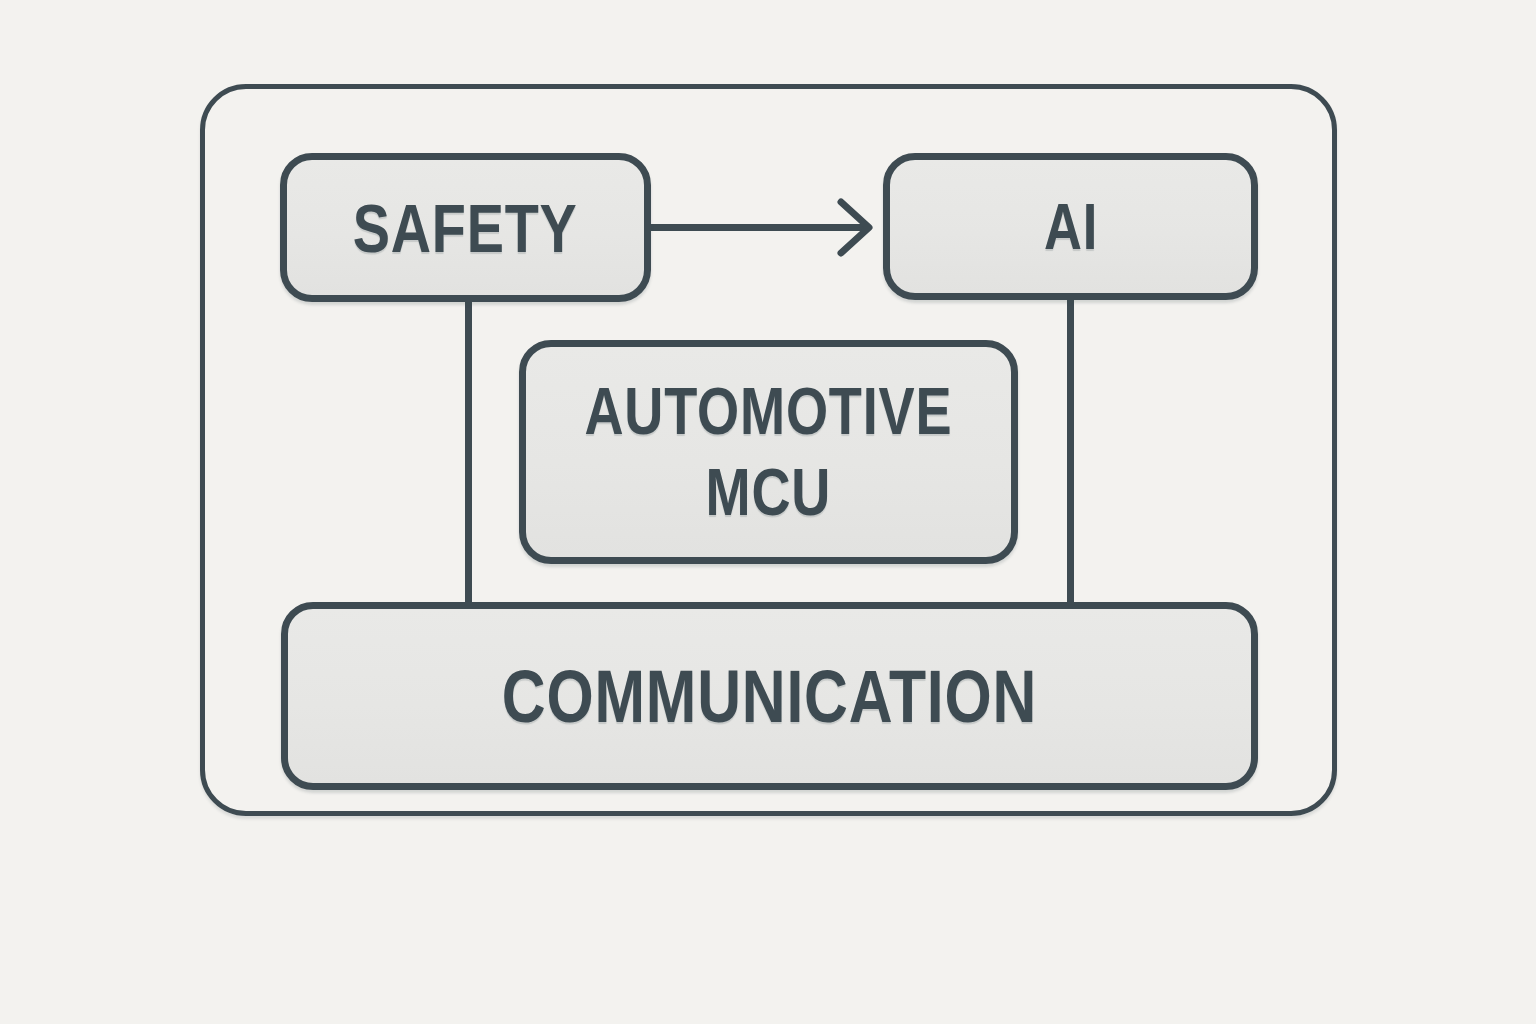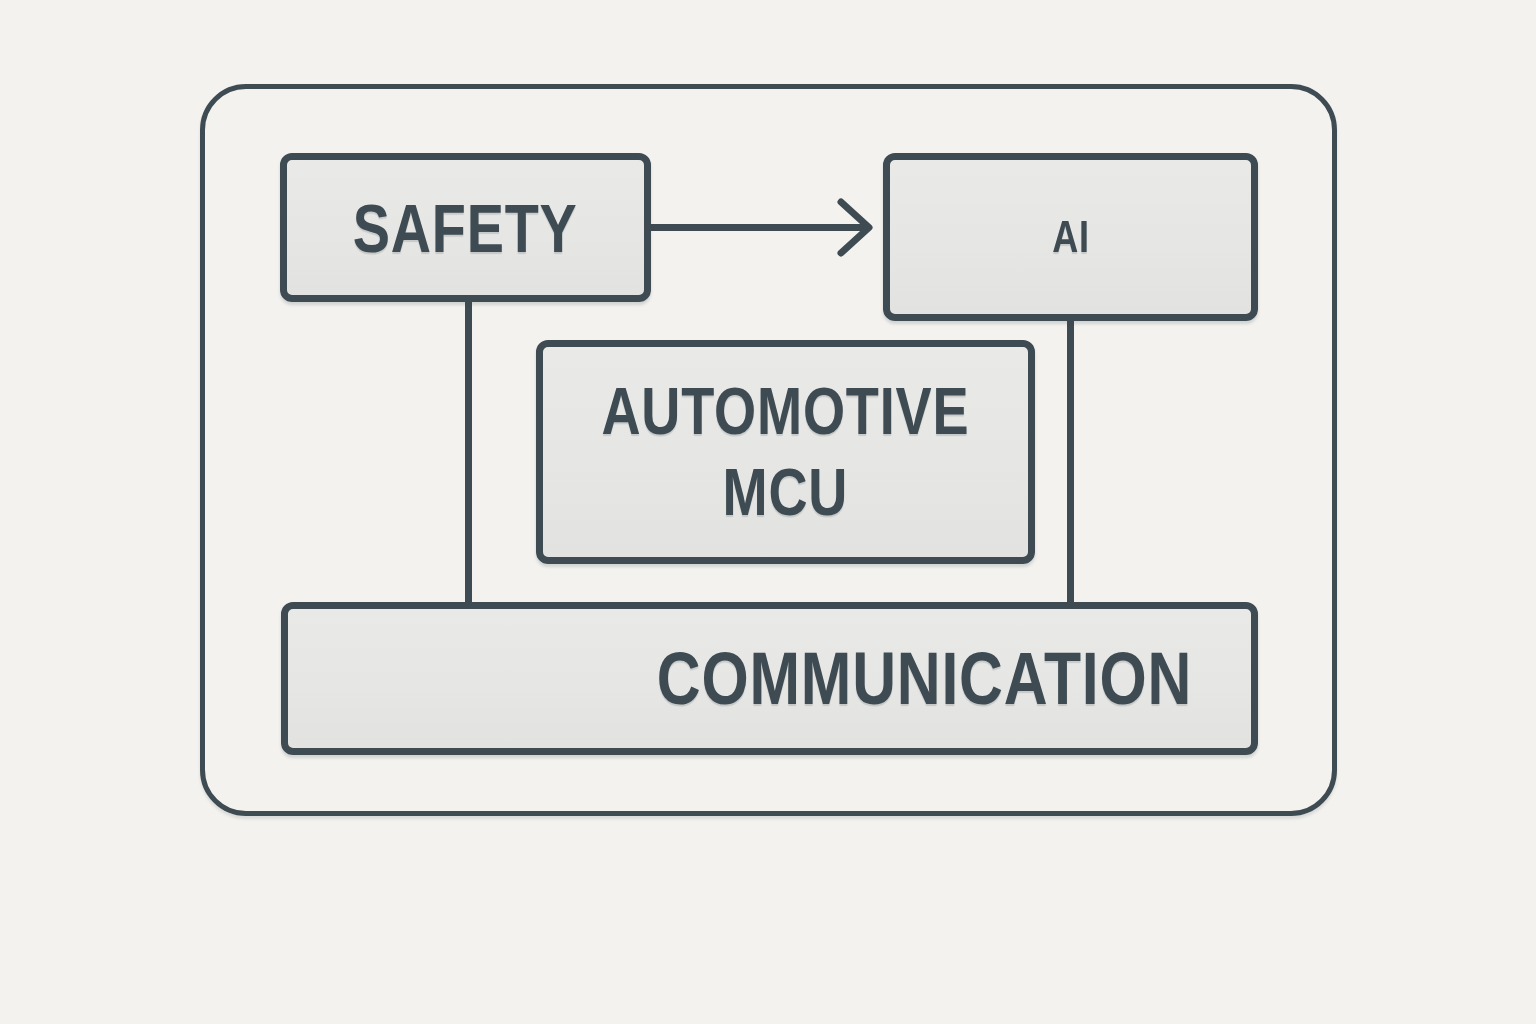--- a/index.html
+++ b/index.html
@@ -39,42 +39,42 @@
     fill: none;
   }
   .connectors polyline {
     stroke-linecap: round;
     stroke-linejoin: round;
   }
   .node {
     position: absolute;
     background: linear-gradient(180deg, #e9e9e7 0%, var(--node-fill) 55%, #e2e2e0 100%);
     border: 7px solid var(--stroke);
-    border-radius: 12px;
+    border-radius: 32px;
     box-shadow: 0 3px 3px rgba(62,75,82,0.18);
     display: flex;
     align-items: center;
     justify-content: center;
     text-align: center;
     color: var(--text);
     font-weight: 700;
   }
   .label {
     display: inline-block;
     transform: scaleX(0.82);
     transform-origin: center center;
     letter-spacing: 1px;
     text-shadow: 0 2px 1px rgba(62,75,82,0.18);
     white-space: nowrap;
   }
   .node-safety { left: 280px; top: 153px; width: 371px; height: 149px; font-size: 68px; }
-  .node-ai     { left: 883px; top: 153px; width: 375px; height: 168px; font-size: 44px; }
-  .node-mcu    { left: 519px; top: 340px; width: 499px; height: 224px; font-size: 66px; margin-left: 17px; }
+  .node-ai     { left: 883px; top: 153px; width: 375px; height: 147px; font-size: 64px; }
+  .node-mcu    { left: 519px; top: 340px; width: 499px; height: 224px; font-size: 66px; }
   .node-mcu .label { line-height: 1.22; }
-  .node-comm   { left: 281px; top: 602px; width: 977px; height: 153px; font-size: 74px; justify-content: flex-end; }
+  .node-comm   { left: 281px; top: 602px; width: 977px; height: 188px; font-size: 74px; }
   .caption {
     position: absolute;
     left: 200px; top: 866px;
     width: 1100px; height: 84px;
     display: flex;
     align-items: center;
     justify-content: center;
     color: var(--text);
     font-weight: 700;
     font-size: 80px;

